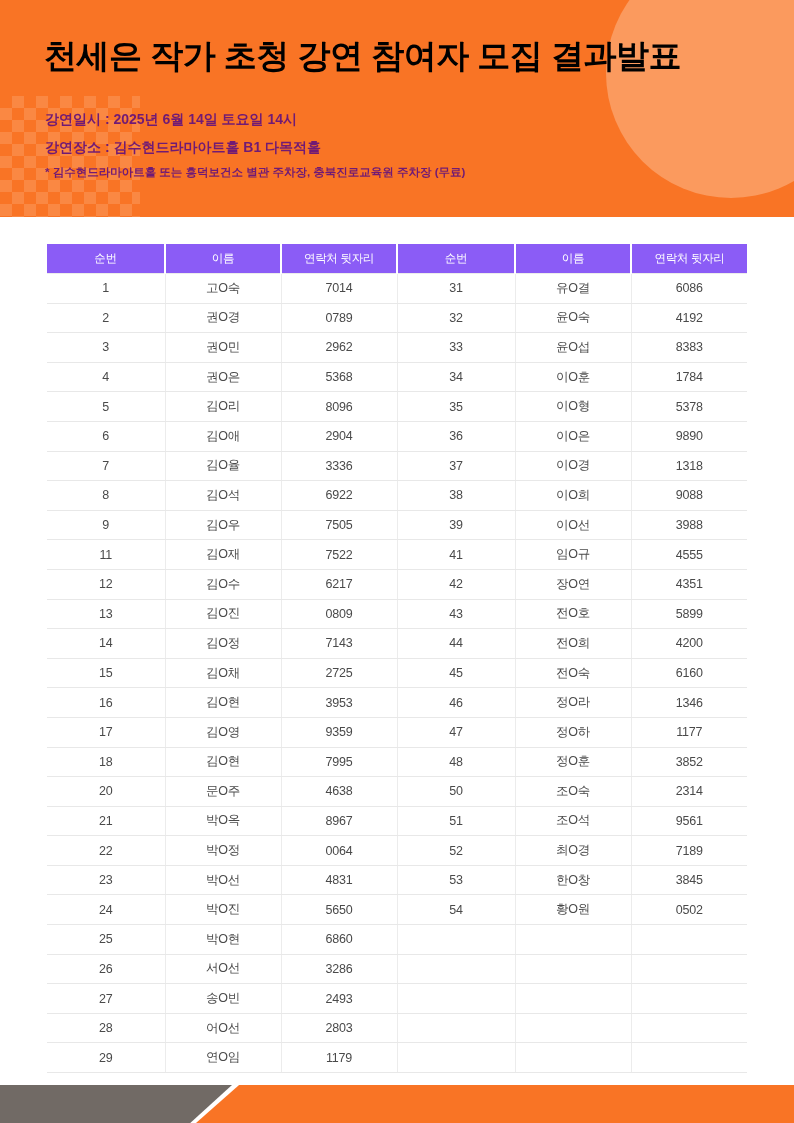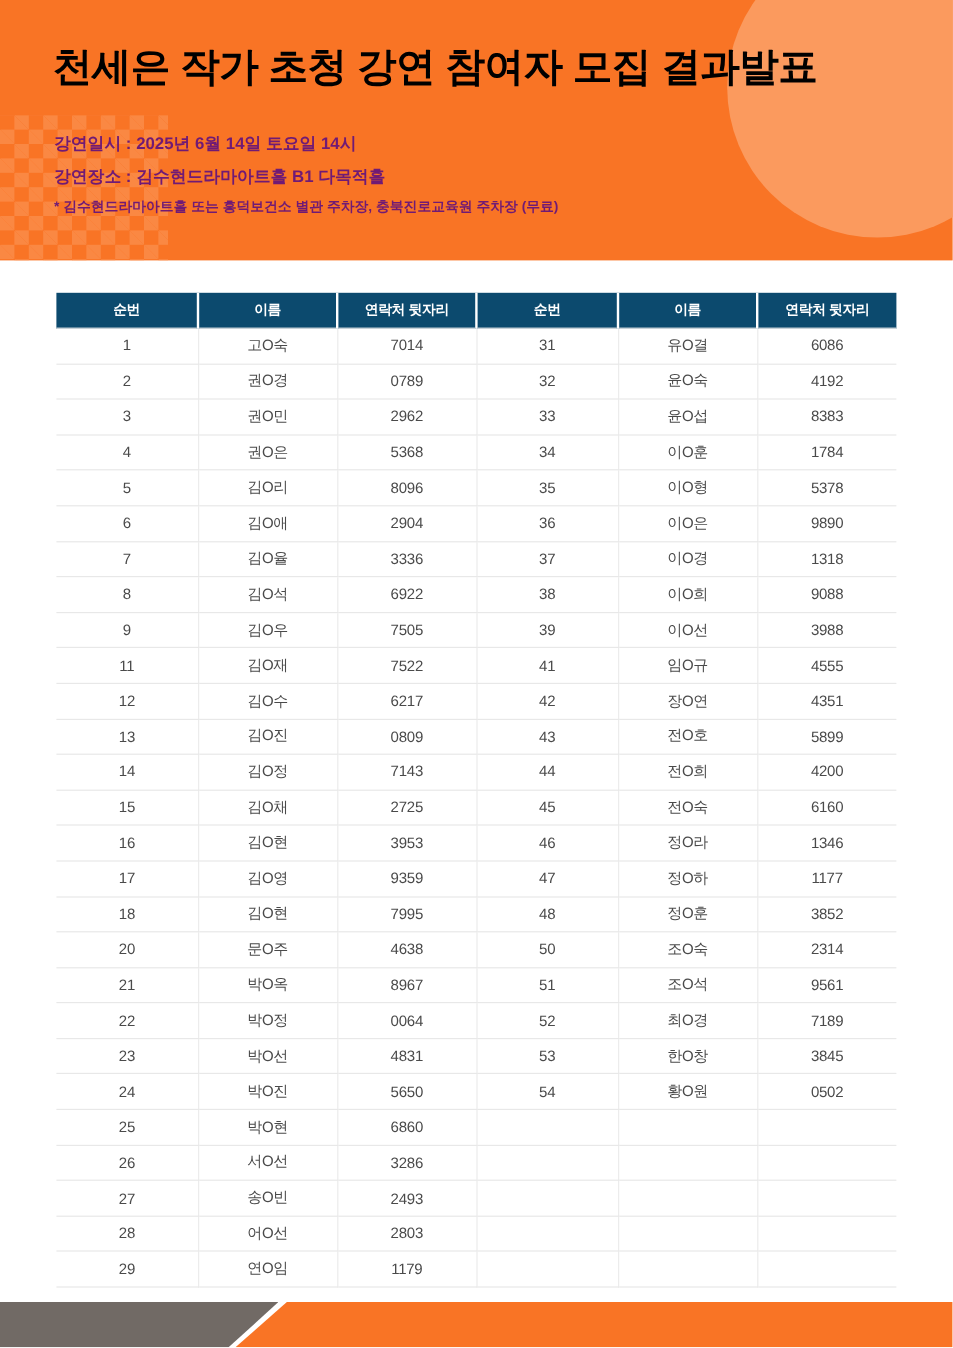--- a/index.html
+++ b/index.html
@@ -80,24 +80,24 @@
     left: 47px;
     top: 244px;
     width: 700px;
   }
   table.roster {
     border-collapse: collapse;
     width: 700px;
     table-layout: fixed;
   }
   table.roster th {
-    background: #0c4a6e;
+    background: #8b5cf6;
     color: #ffffff;
     font-size: 11.5px;
-    font-weight: bold;
+    font-weight: normal;
     height: 27px;
     text-align: center;
     border-right: 2px solid #ffffff;
     border-bottom: none;
     letter-spacing: -0.3px;
   }
   table.roster th:last-child { border-right: none; }
   table.roster td {
     height: 26.6px;
     font-size: 12.5px;

